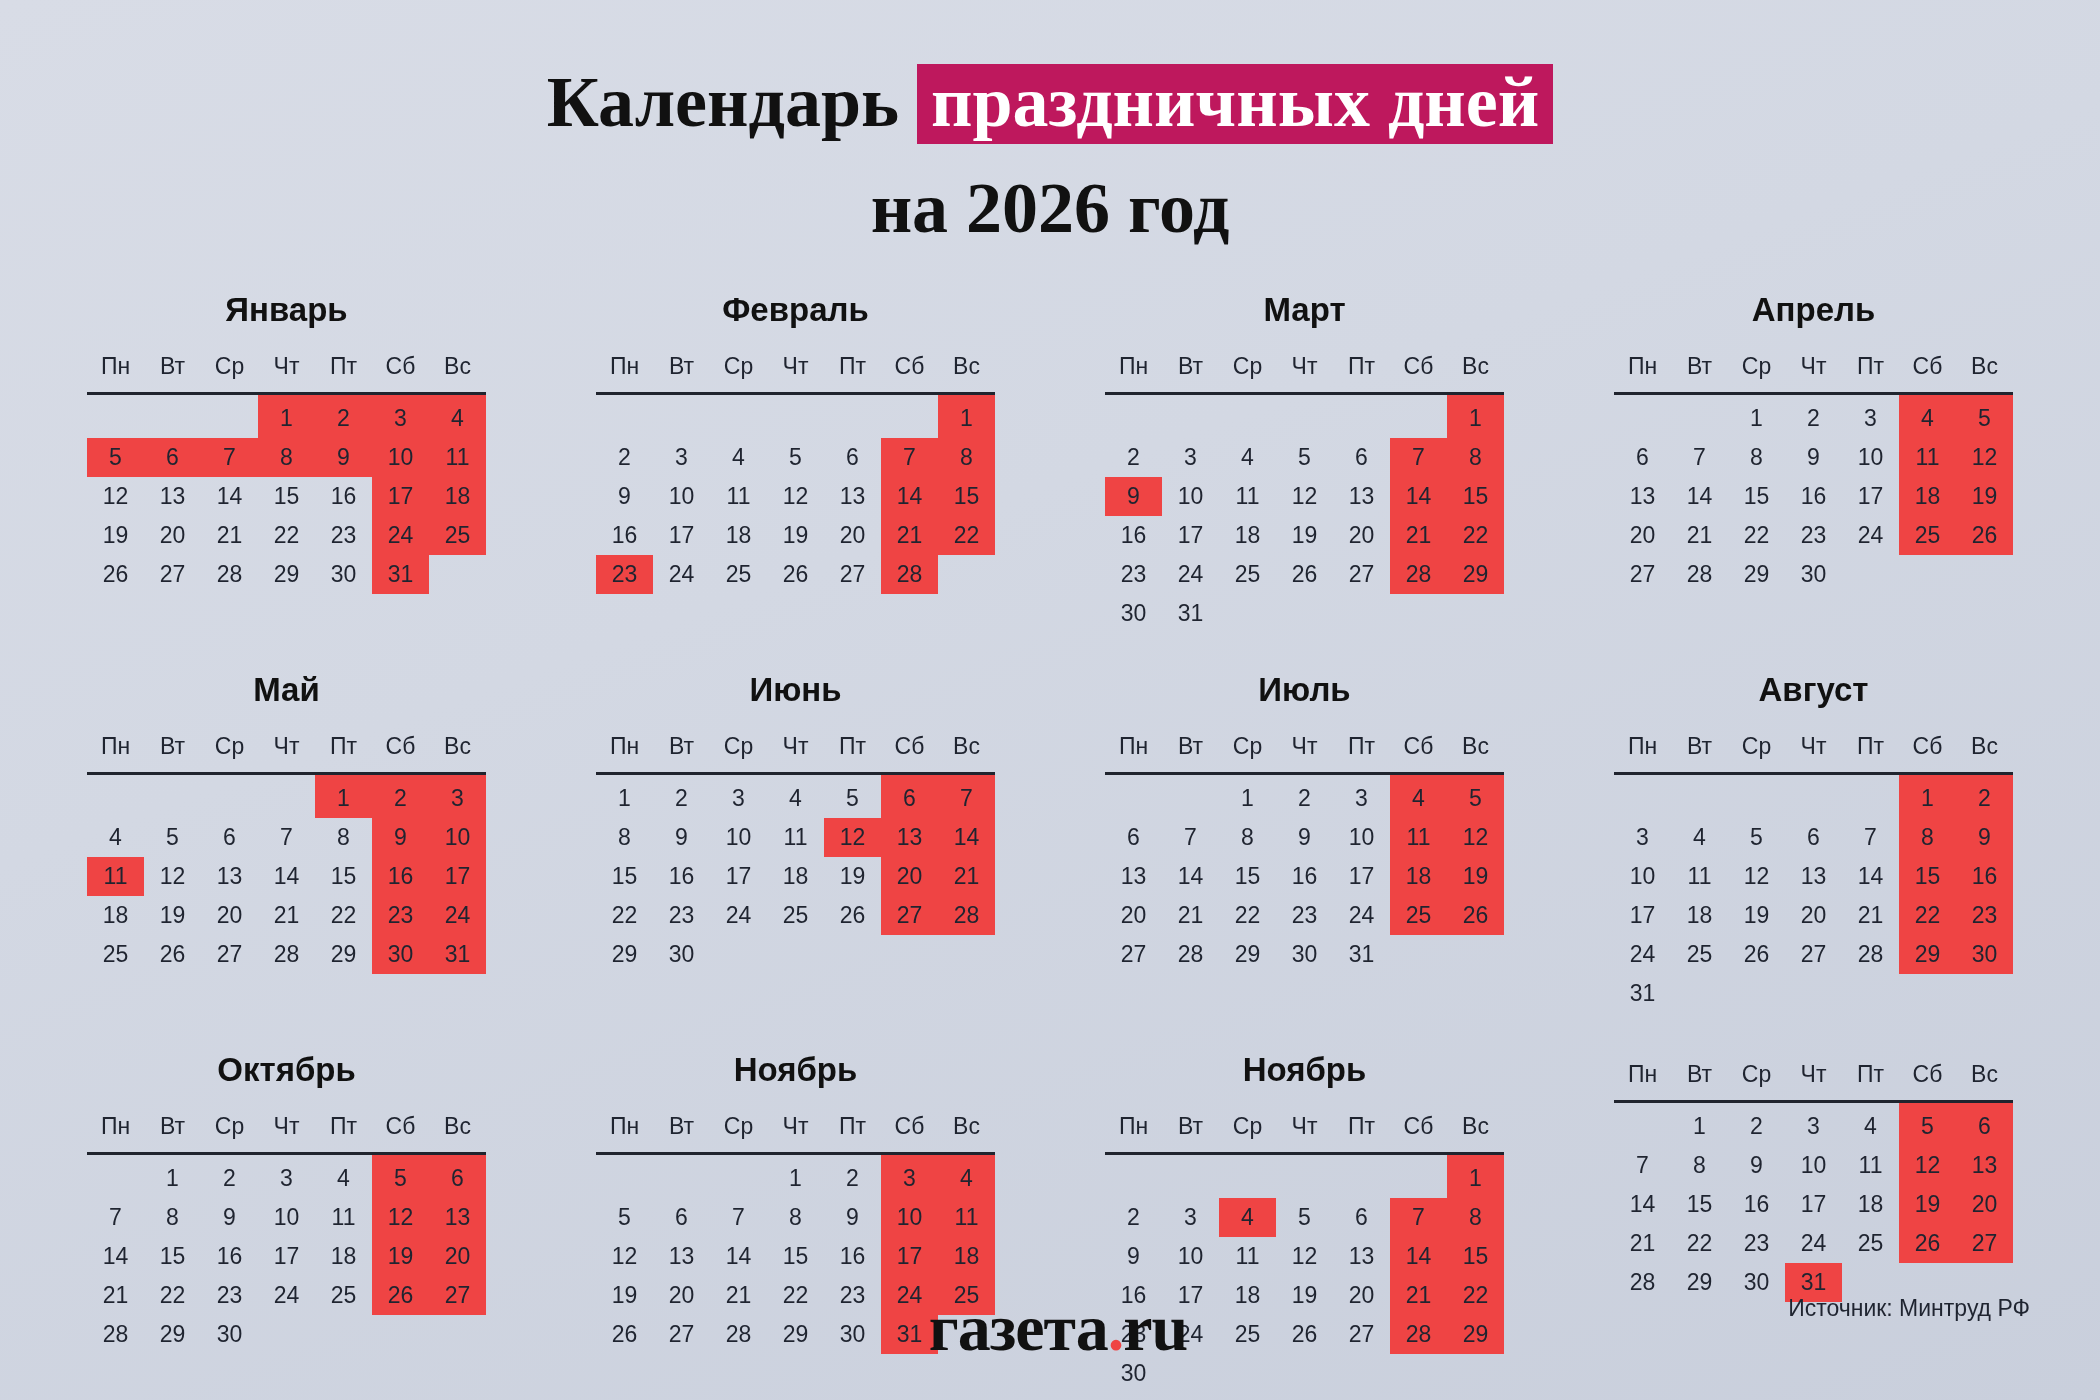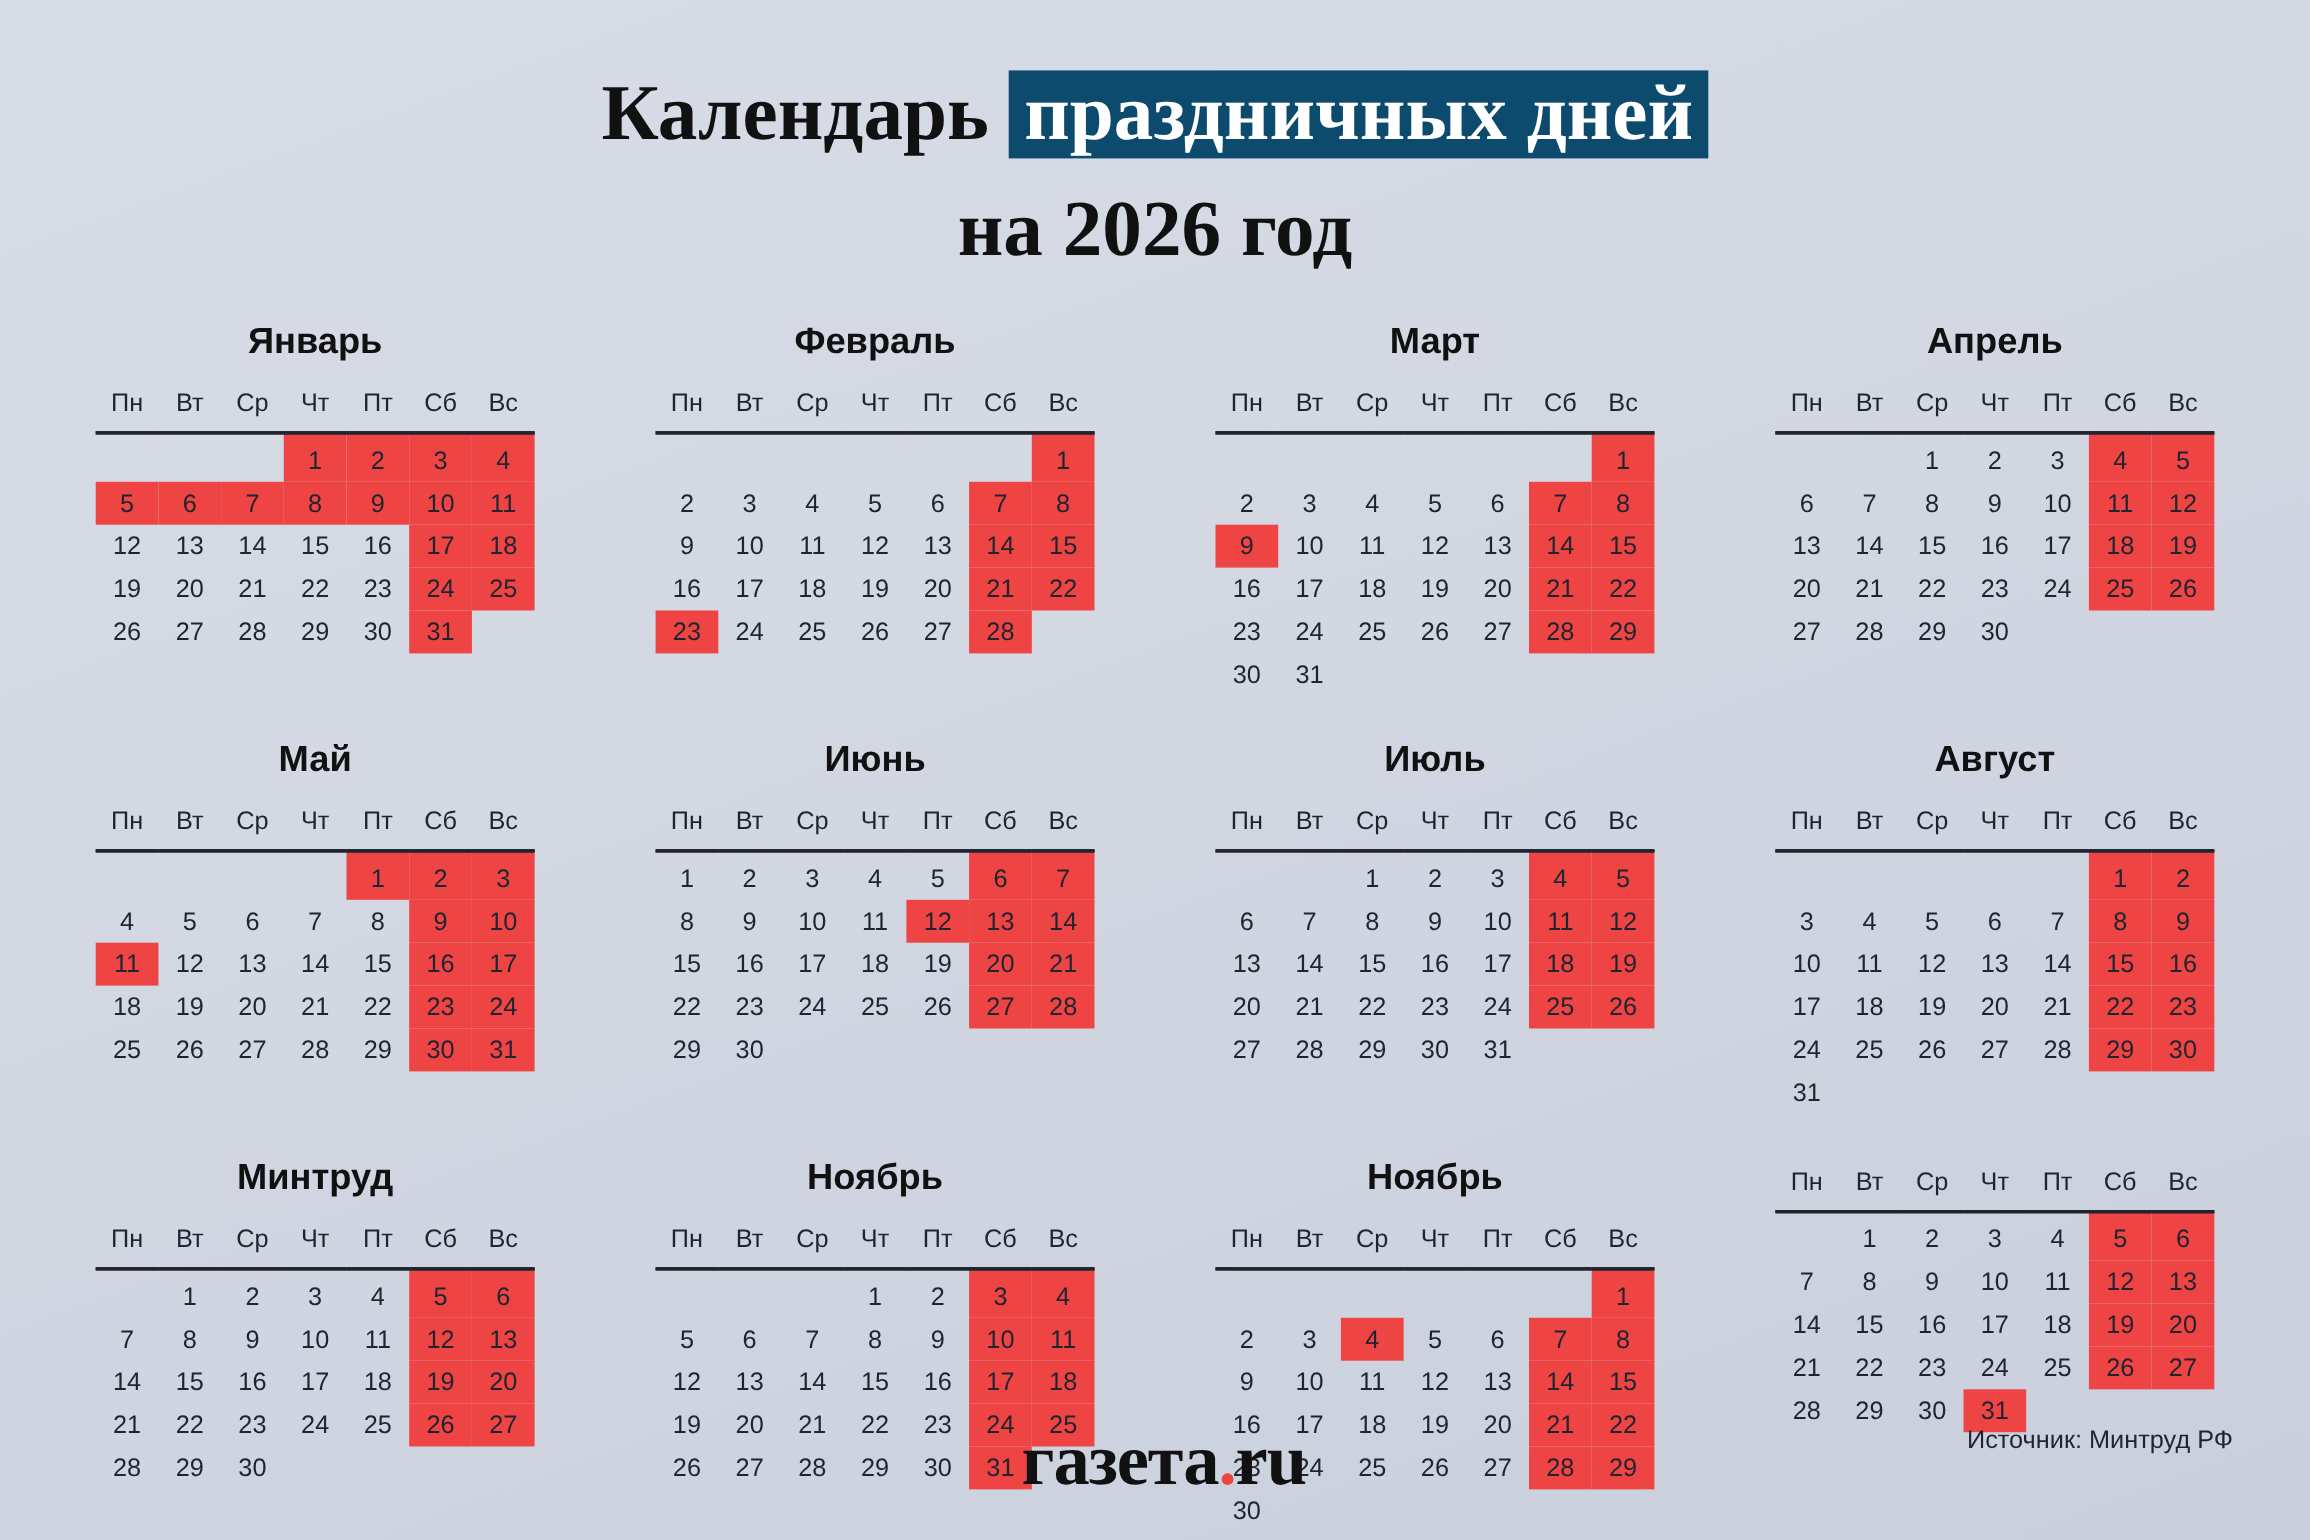--- a/index.html
+++ b/index.html
@@ -28,21 +28,21 @@
     font-weight: bold;
     color: #111;
     line-height: 1.12;
     margin-top: 22px;
   }
   .title-line {
     font-size: 72px;
     letter-spacing: 0px;
   }
   .title-hl {
-    background: #0c4a6e;
+    background: #be185d;
     color: #ffffff;
     padding: 2px 14px 6px 14px;
     display: inline-block;
     line-height: 1.0;
   }
   .title-line2 {
     font-size: 72px;
     margin-top: 24px;
   }
   
@@ -659,21 +659,21 @@
               <td class="empty">&nbsp;</td>
               <td class="empty">&nbsp;</td>
               <td class="empty">&nbsp;</td>
               <td class="empty">&nbsp;</td>
               <td class="empty">&nbsp;</td>
             </tr>
           </tbody>
         </table>
       </div>
       <div class="month">
-        <div class="month-name">Минтруд</div>
+        <div class="month-name">Октябрь</div>
         <table class="cal">
           <thead>
             <tr>
               <th>Пн</th>
               <th>Вт</th>
               <th>Ср</th>
               <th>Чт</th>
               <th>Пт</th>
               <th>Сб</th>
               <th>Вс</th>

